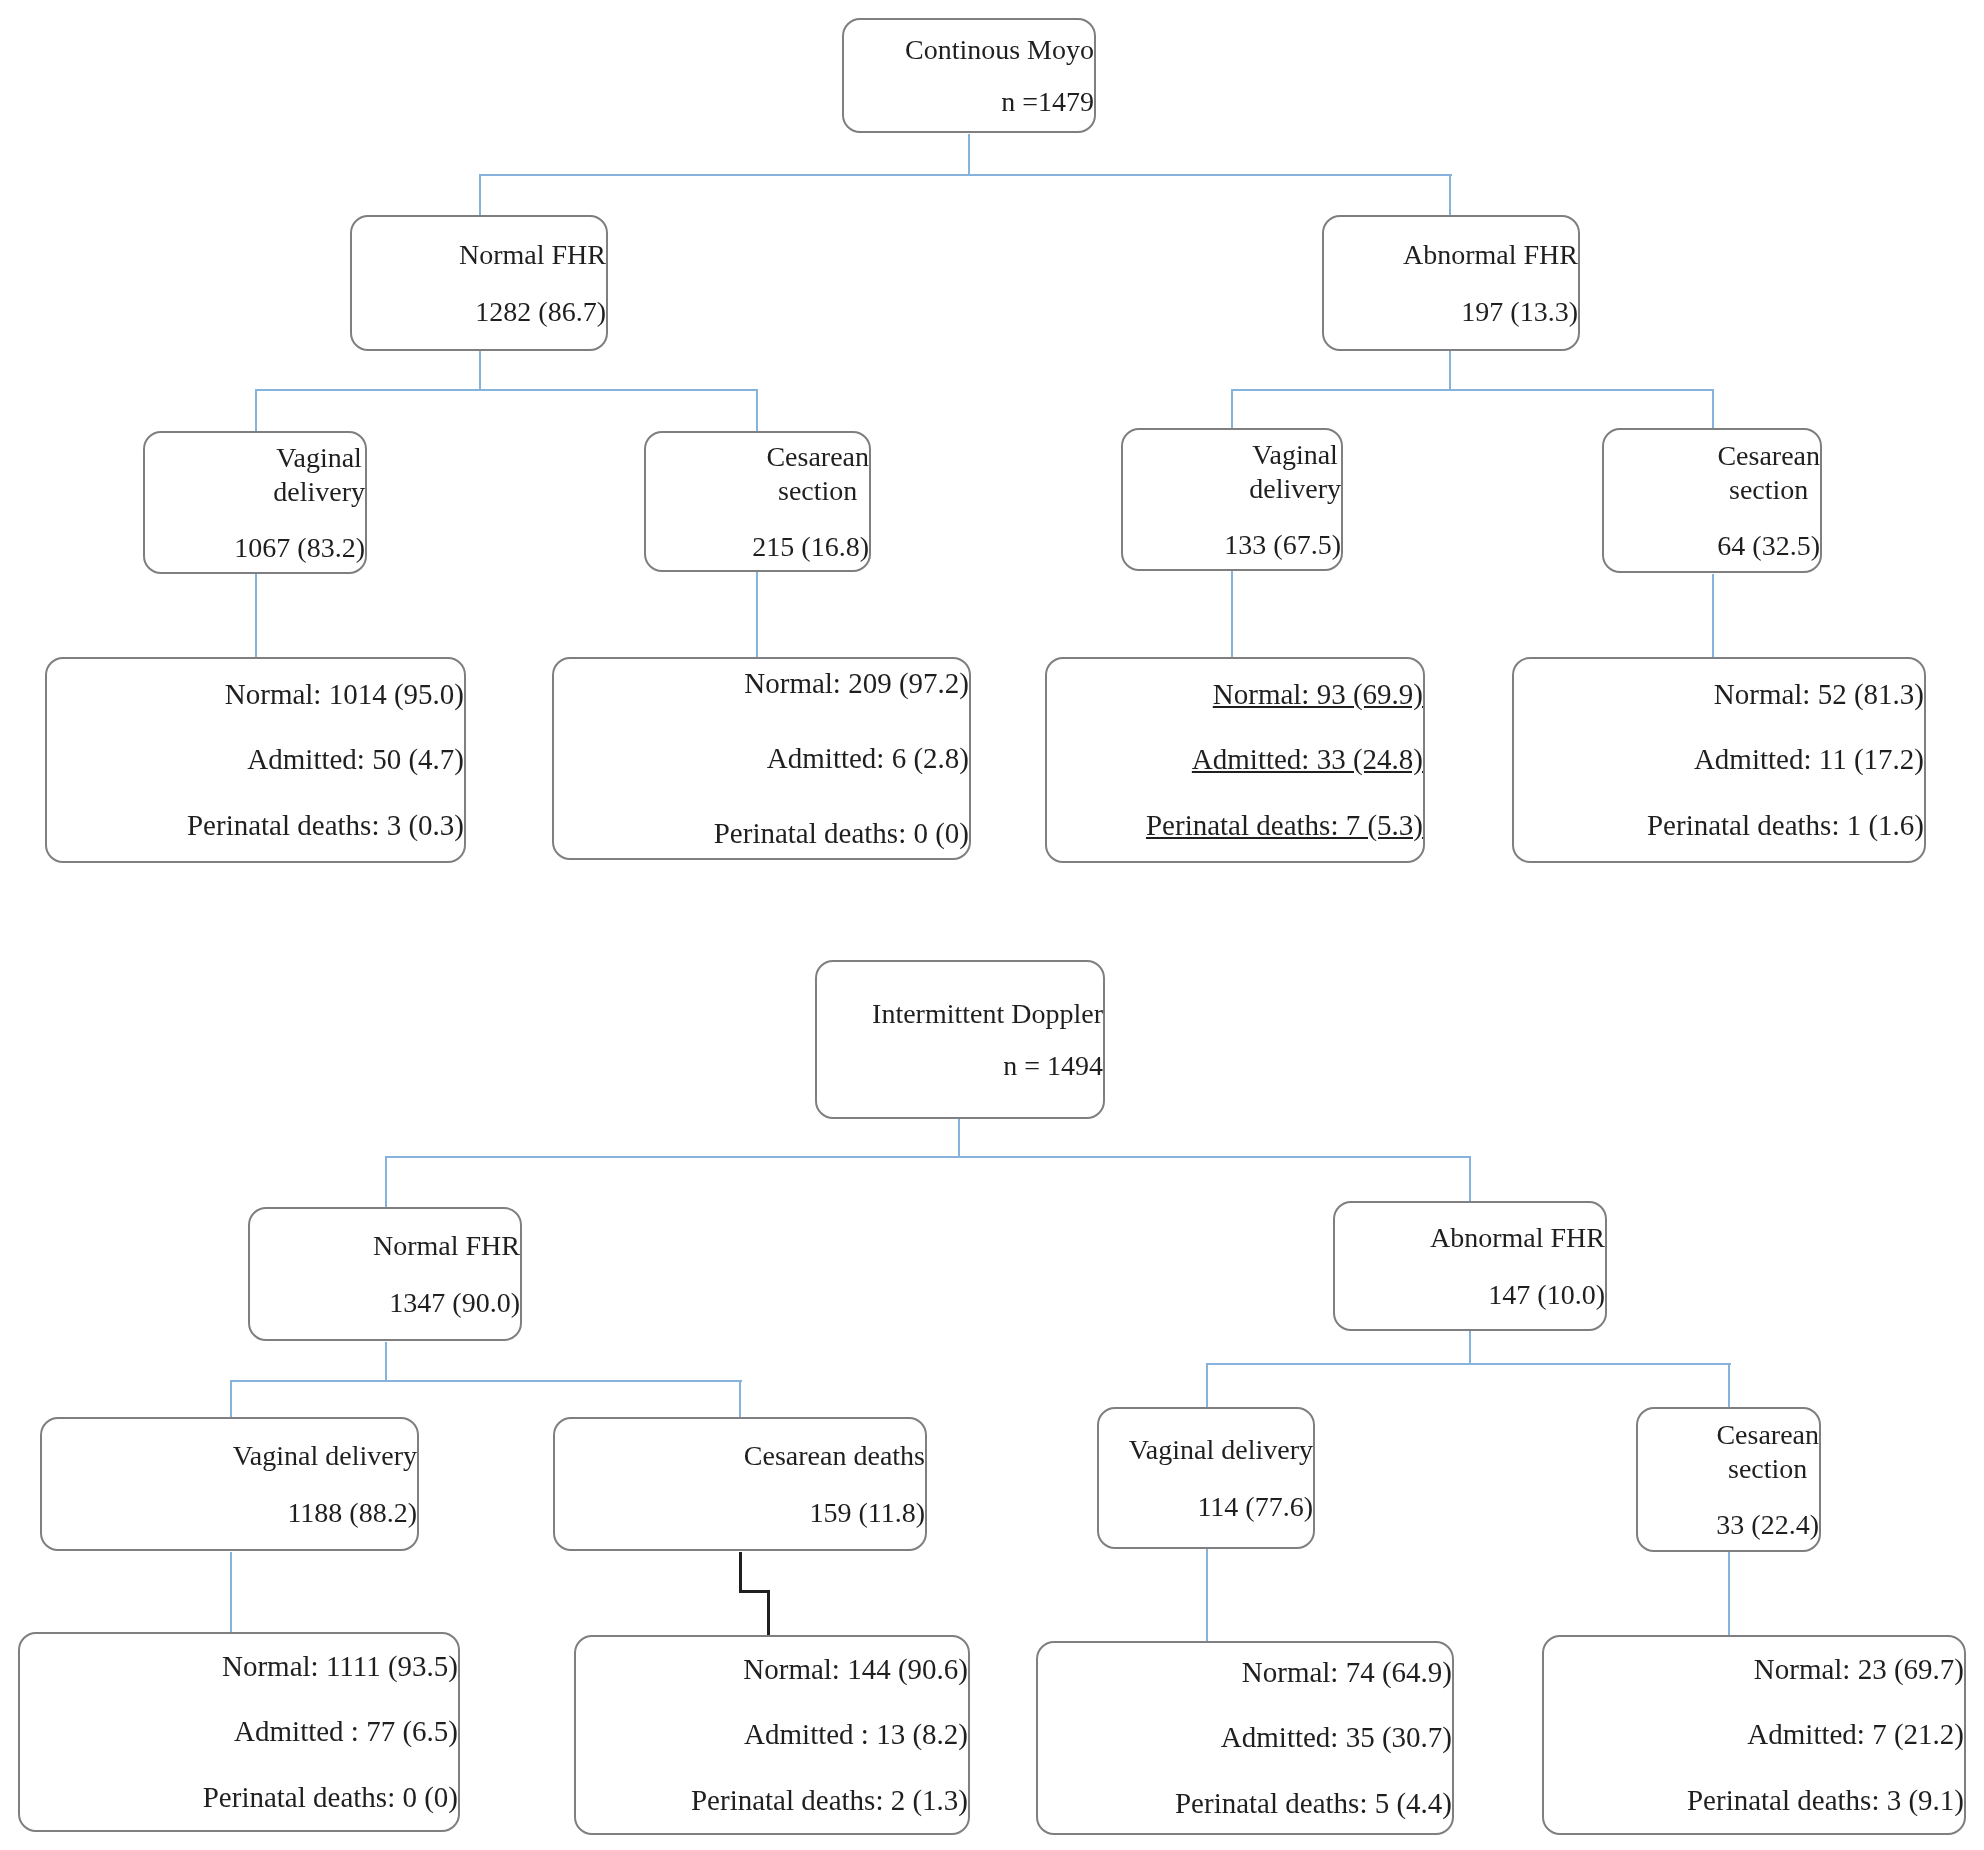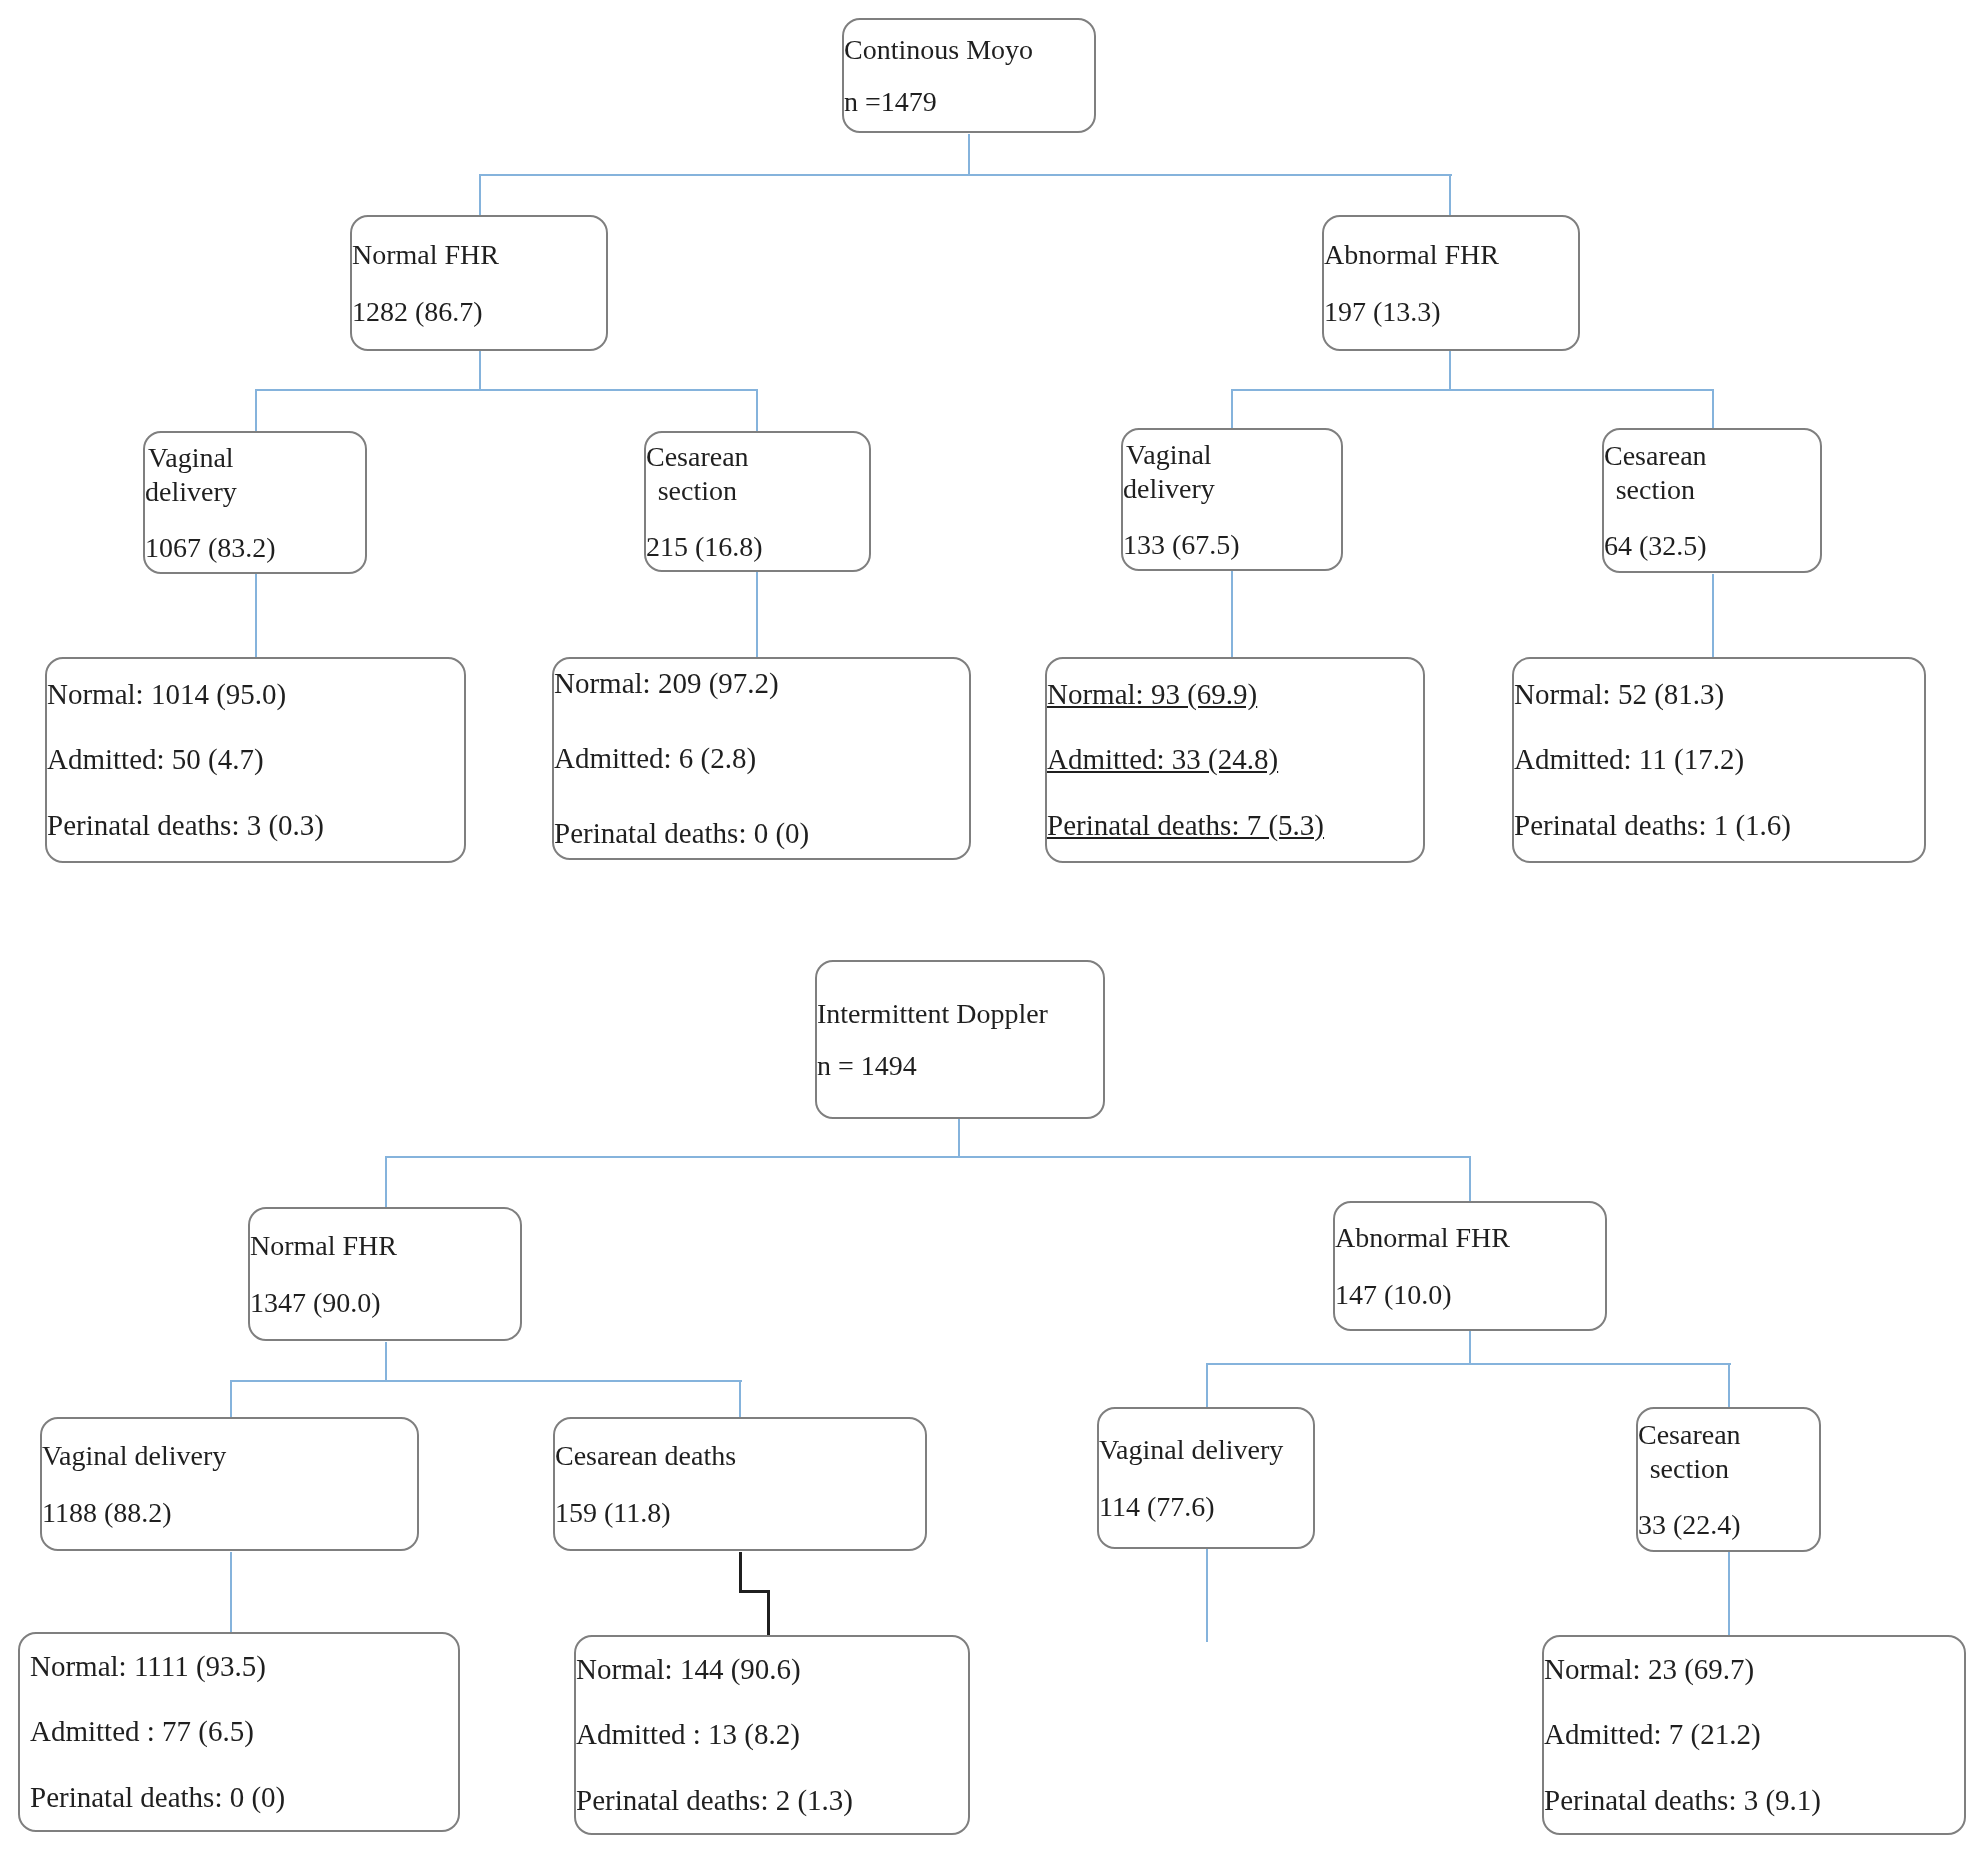--- a/index.html
+++ b/index.html
@@ -4,21 +4,21 @@
 <style>
   html,body{margin:0;padding:0;}
   body{
     width:1985px;height:1850px;background:#ffffff;position:relative;
     font-family:"Liberation Serif", serif;color:#1f1f1f;
   }
   .canvas{position:absolute;left:0;top:0;width:1985px;height:1850px;}
   .node{
     position:absolute;background:#ffffff;border:2.4px solid #7f7f7f;
     border-radius:18px;box-sizing:border-box;
-    display:flex;flex-direction:column;align-items:flex-start;justify-content:center;
+    display:flex;flex-direction:column;align-items:flex-end;justify-content:center;
     text-align:center;
   }
   .node .title{font-size:28px;line-height:1.22;}
   .node .title .tl{display:block;}
   .node .value{font-size:28px;margin-top:23px;}
   .node.root .value{margin-top:18px;}
   .node.outcome{justify-content:center;}
   .node.outcome .line{font-size:29px;line-height:2.25;white-space:nowrap;}
   .v{position:absolute;width:2.4px;background:#85b3dc;}
   .h{position:absolute;height:2.4px;background:#85b3dc;}
@@ -205,20 +205,25 @@
     <div class="line">Admitted : 77 (6.5)</div>
     <div class="line">Perinatal deaths: 0 (0)</div>
   </div>
 
   <div class="node outcome" style="left:574px;top:1635px;width:396px;height:200px;">
     <div class="line">Normal: 144 (90.6)</div>
     <div class="line">Admitted : 13 (8.2)</div>
     <div class="line">Perinatal deaths: 2 (1.3)</div>
   </div>
 
+  <div class="node outcome" style="left:1036px;top:1641px;width:418px;height:194px;">
+    <div class="line">Normal: 74 (64.9)</div>
+    <div class="line">Admitted: 35 (30.7)</div>
+    <div class="line">Perinatal deaths: 5 (4.4)</div>
+  </div>
 
   <div class="node outcome" style="left:1542px;top:1635px;width:424px;height:200px;">
     <div class="line">Normal: 23 (69.7)</div>
     <div class="line">Admitted: 7 (21.2)</div>
     <div class="line">Perinatal deaths: 3 (9.1)</div>
   </div>
 
 </div>
 
 

